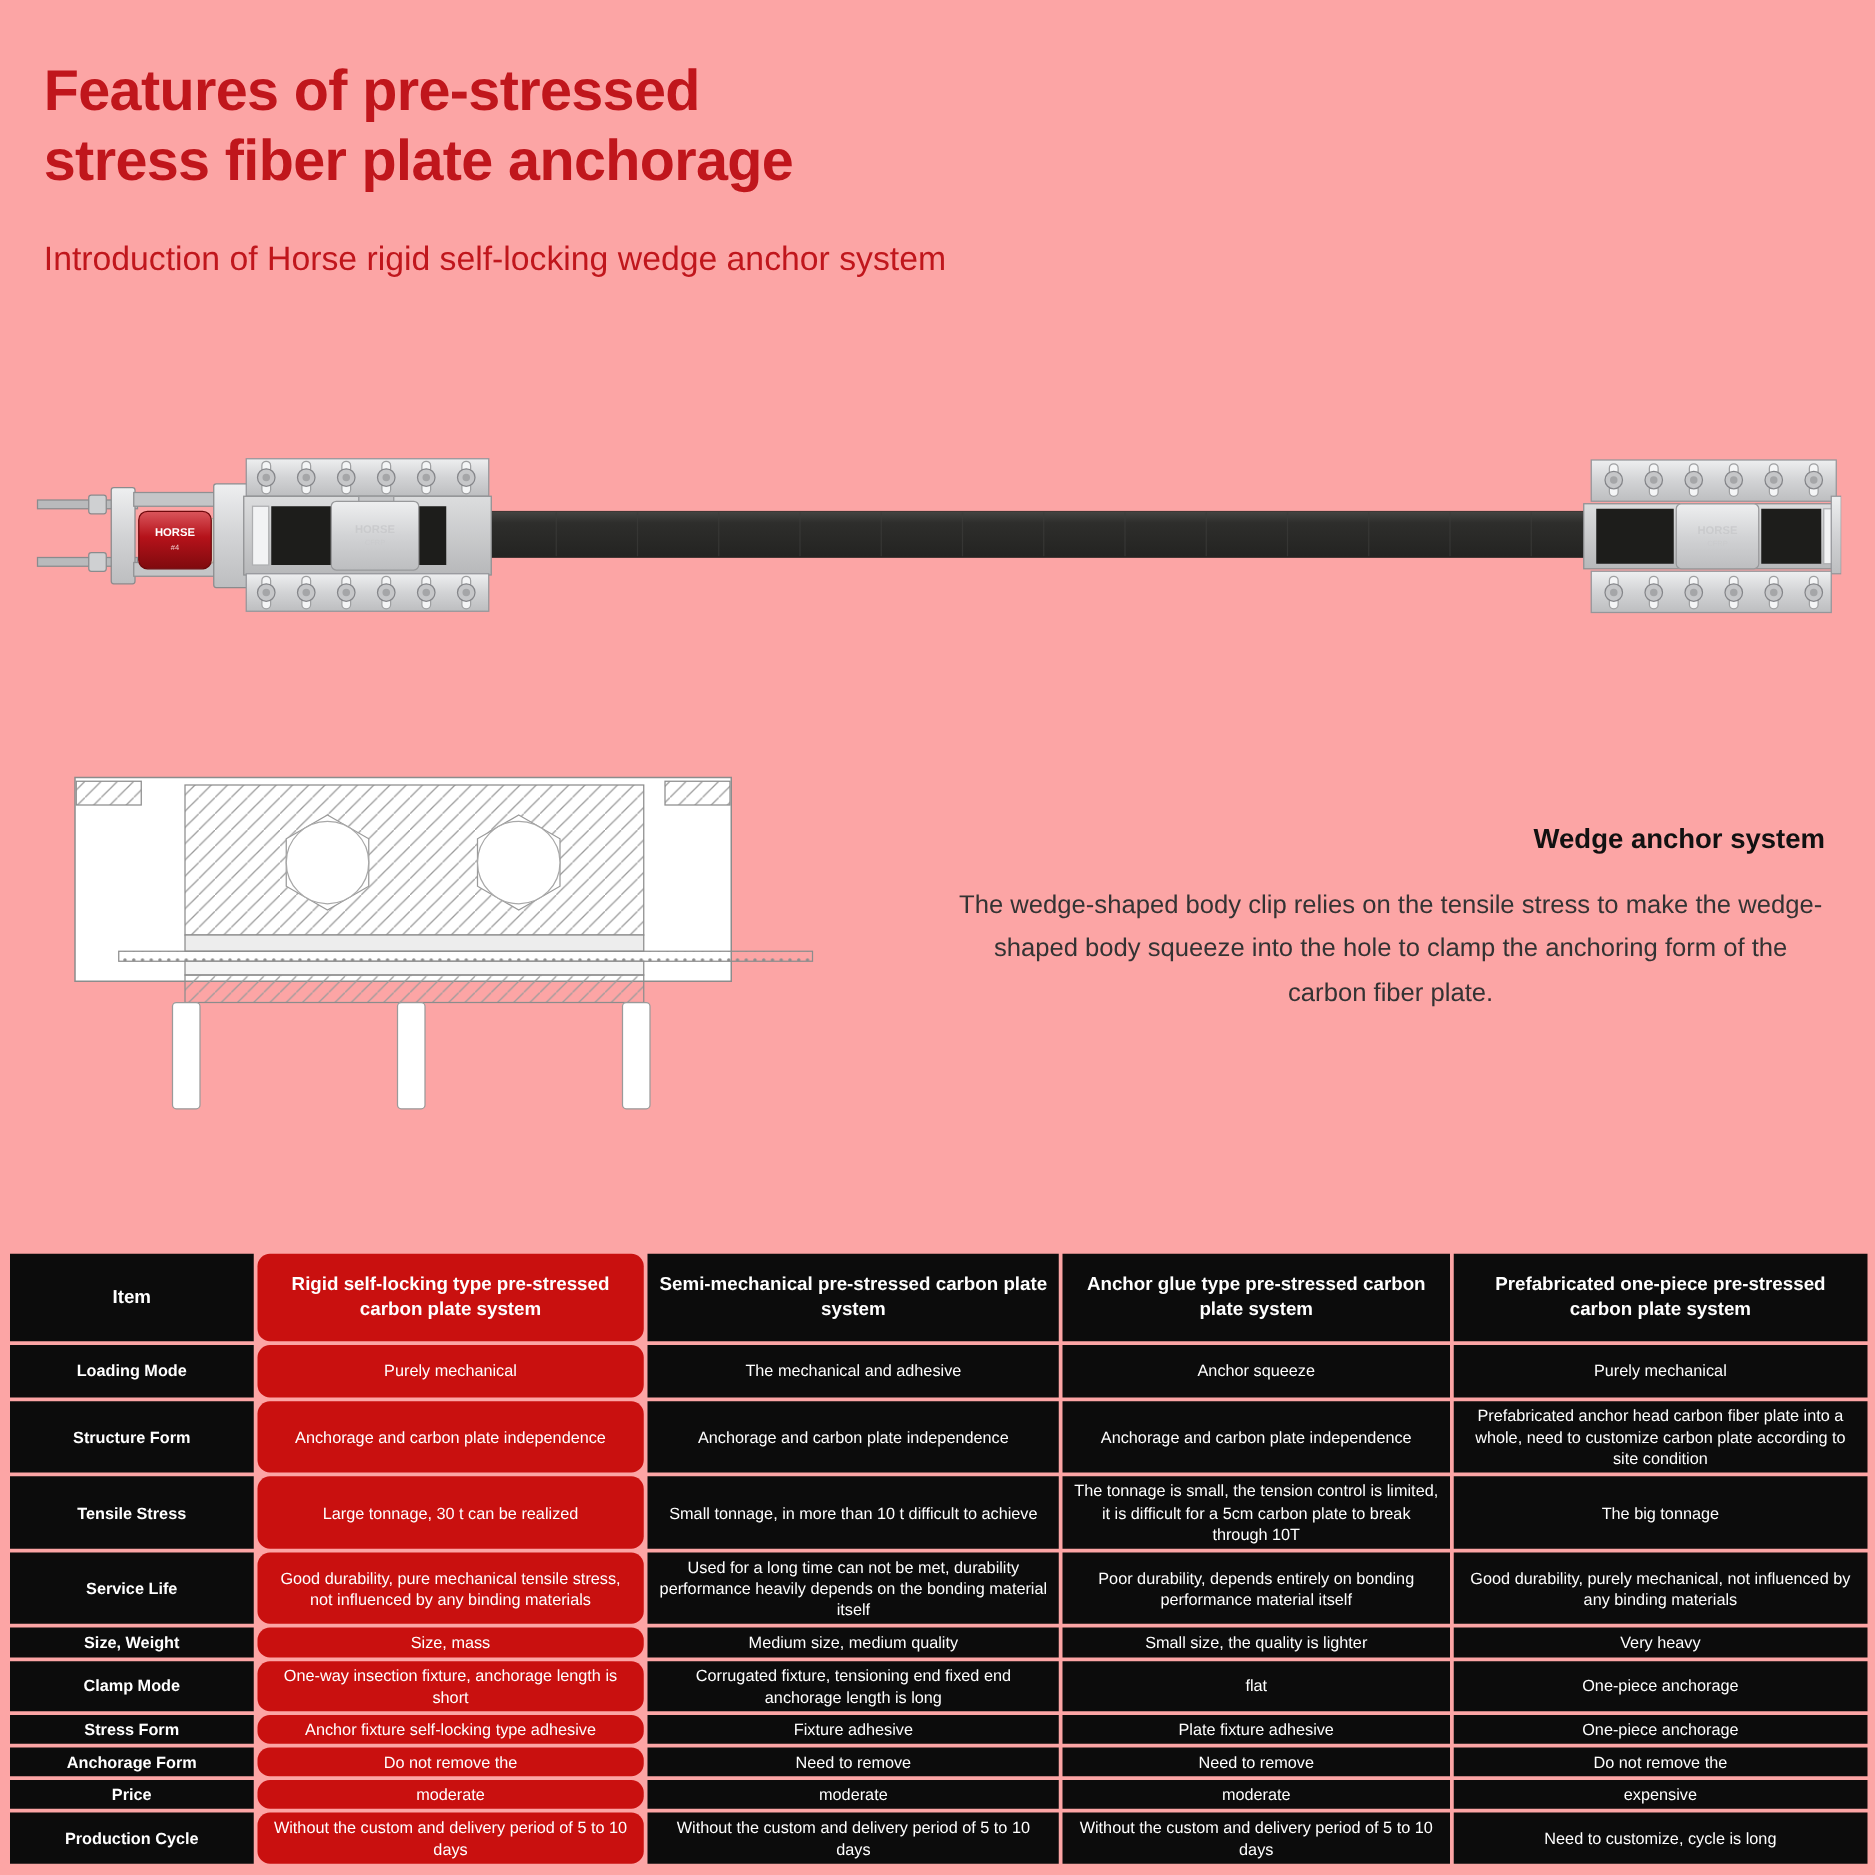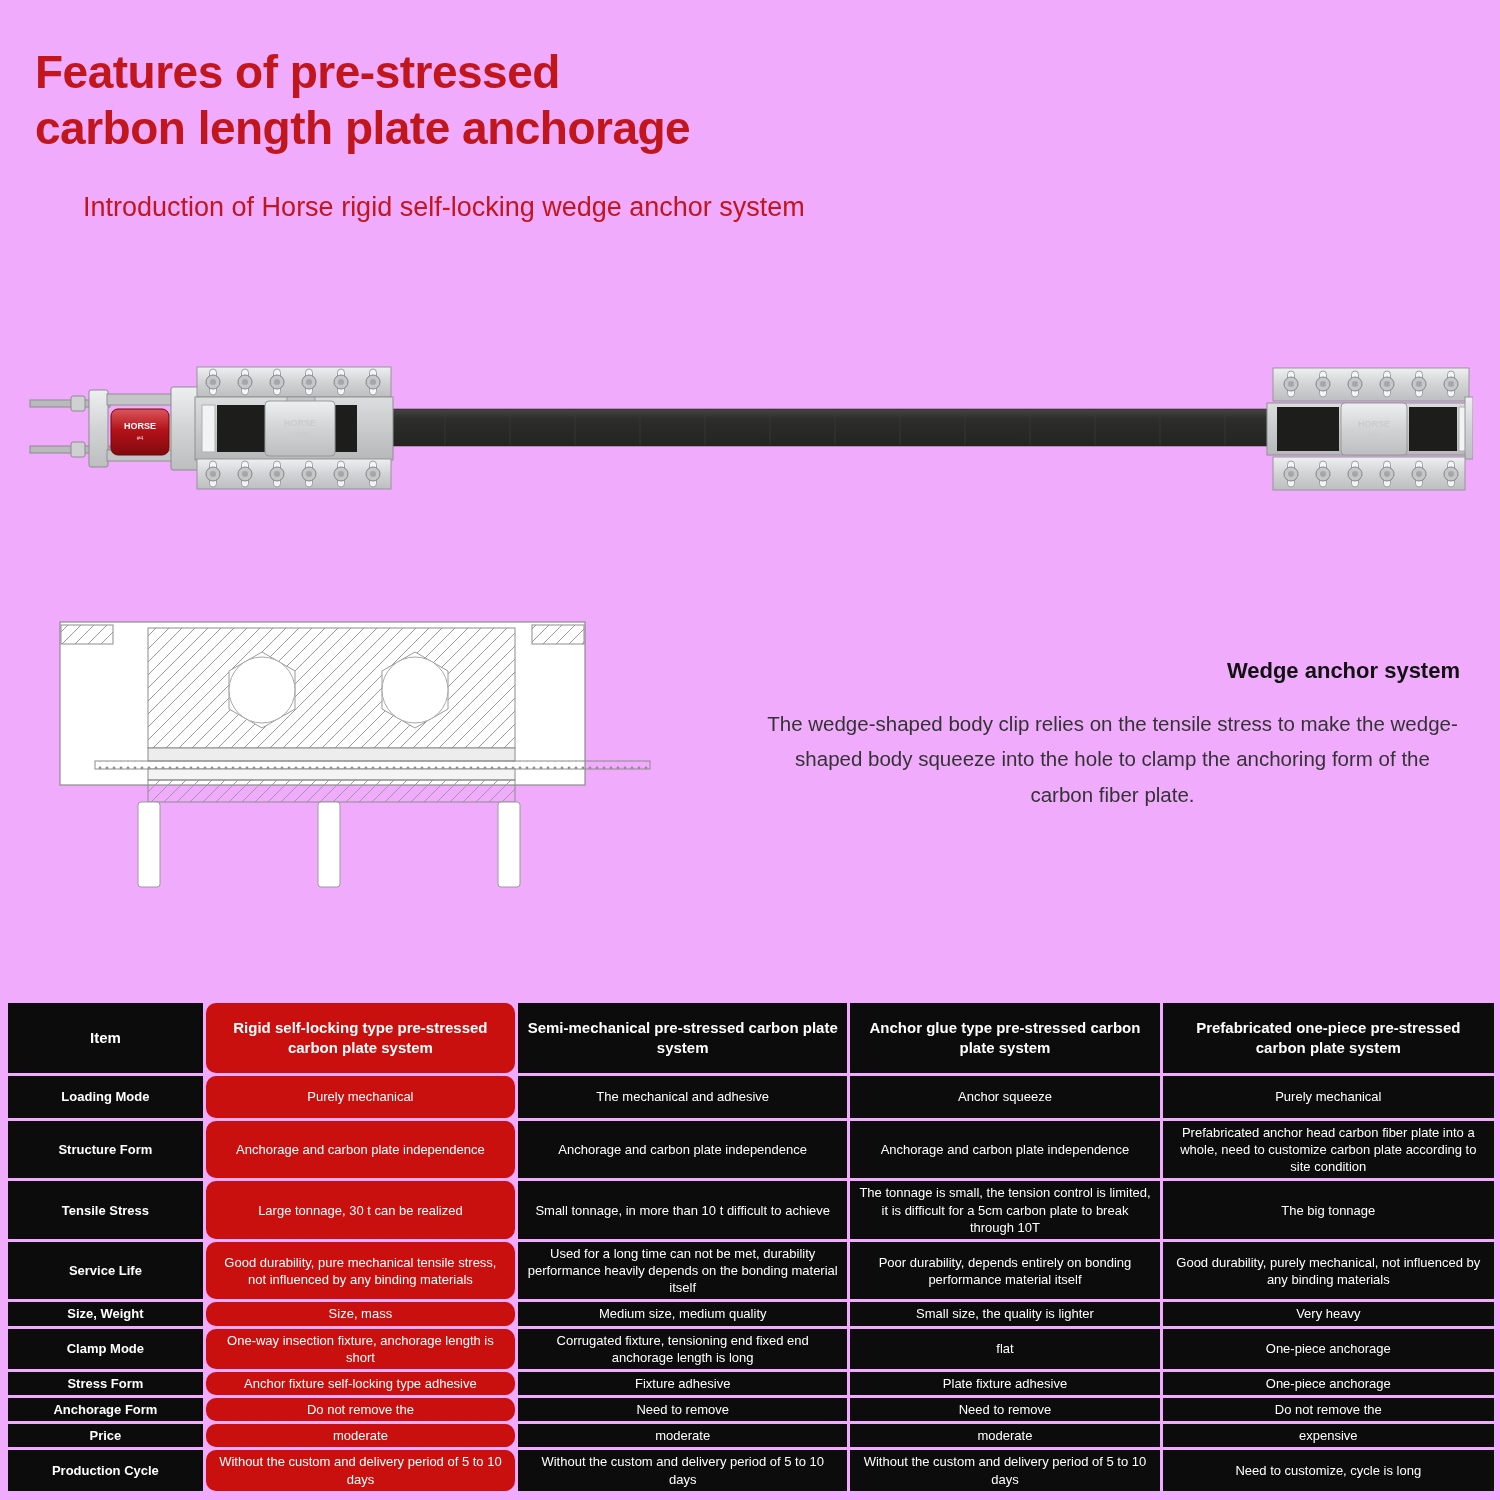--- a/index.html
+++ b/index.html
@@ -1,22 +1,22 @@
 <!DOCTYPE html>
 <html><head>
 <meta charset="utf-8">
 <style>
   html,body{margin:0;padding:0;background:#ffffff;}
-  .page{position:relative;width:1500px;height:1500px;background:#f0abfc;overflow:hidden;
+  .page{position:relative;width:1500px;height:1500px;background:#fca5a5;overflow:hidden;
         font-family:"Liberation Sans", sans-serif;}
 
   
   .title{position:absolute;left:35px;top:44px;color:#c0161c;font-size:46px;font-weight:bold;
          line-height:1.22;letter-spacing:-0.5px;}
-  .subtitle{position:absolute;left:35px;top:192px;color:#c0161c;font-size:27px;font-weight:400;margin-left:48px;}
+  .subtitle{position:absolute;left:35px;top:192px;color:#c0161c;font-size:27px;font-weight:400;}
 
   
   .product-fig{position:absolute;left:25px;top:363px;width:1448px;height:132px;}
   .drawing-fig{position:absolute;left:55px;top:612px;width:600px;height:290px;}
 
   
   .wedge{position:absolute;left:765px;top:658px;width:695px;}
   .wedge h3{margin:0 0 22px 0;text-align:right;font-size:22px;font-weight:bold;color:#111;}
   .wedge p{margin:0;font-size:20.5px;line-height:1.72;color:#333;text-align:center;}
 
@@ -31,21 +31,21 @@
   tr.h40 td{height:36px;} tr.h52 td{height:46px;} tr.h56 td{height:50px;margin-left:29px;}
   tr.h20 td{height:14px;} tr.h38 td{height:32px;}
 </style>
 </head>
 <body>
 
 <div class="page">
 
   <div class="title">
     <div>Features of pre-stressed</div>
-    <div>carbon length plate anchorage</div>
+    <div>stress fiber plate anchorage</div>
   </div>
   <div class="subtitle">Introduction of Horse rigid self-locking wedge anchor system</div>
 
   <svg class="product-fig" viewBox="0 0 1448 132">
     <defs>
       <linearGradient id="metalV" x1="0" y1="0" x2="0" y2="1">
         <stop offset="0" stop-color="#eeeff0"></stop>
           <stop offset="0.5" stop-color="#d2d3d5"></stop>
           <stop offset="1" stop-color="#bdbec0"></stop>
       </linearGradient>

